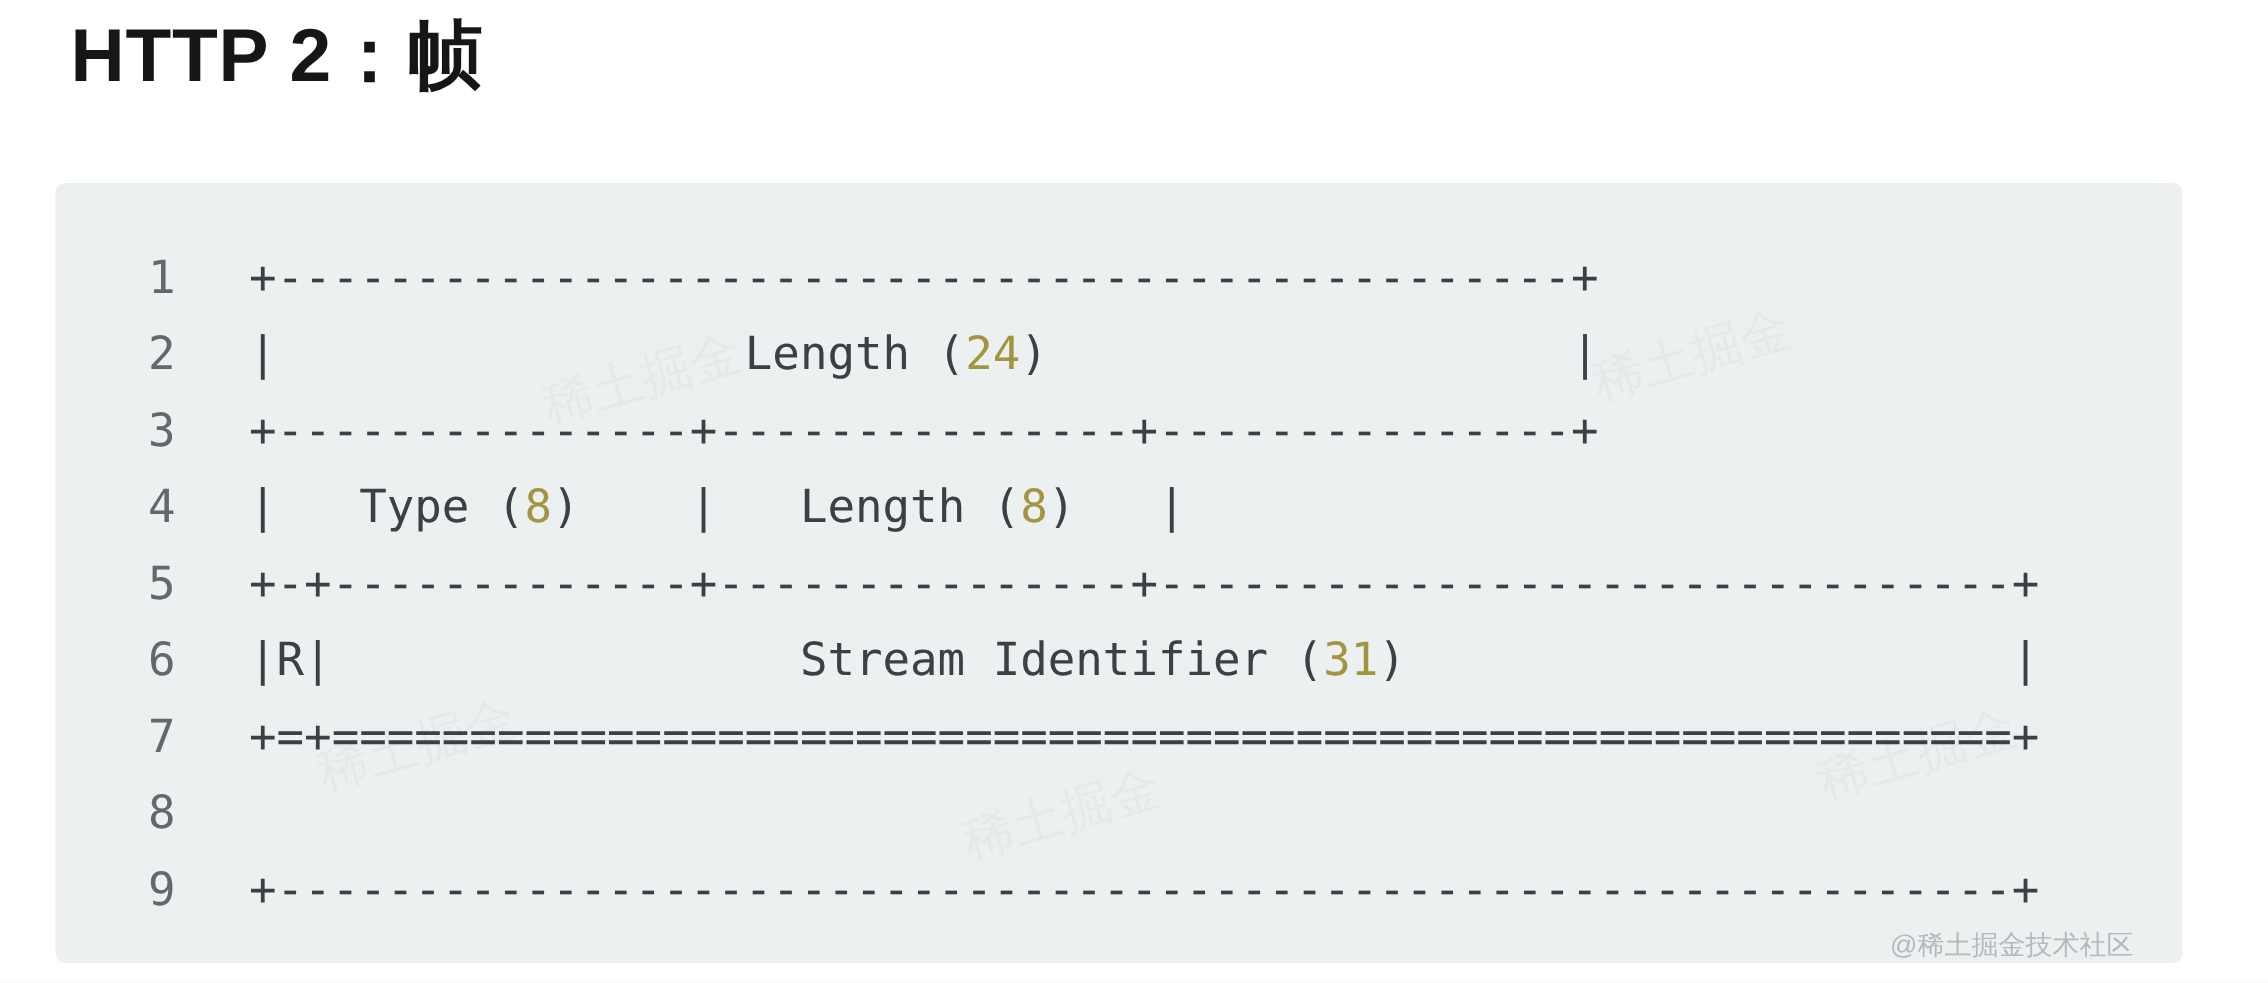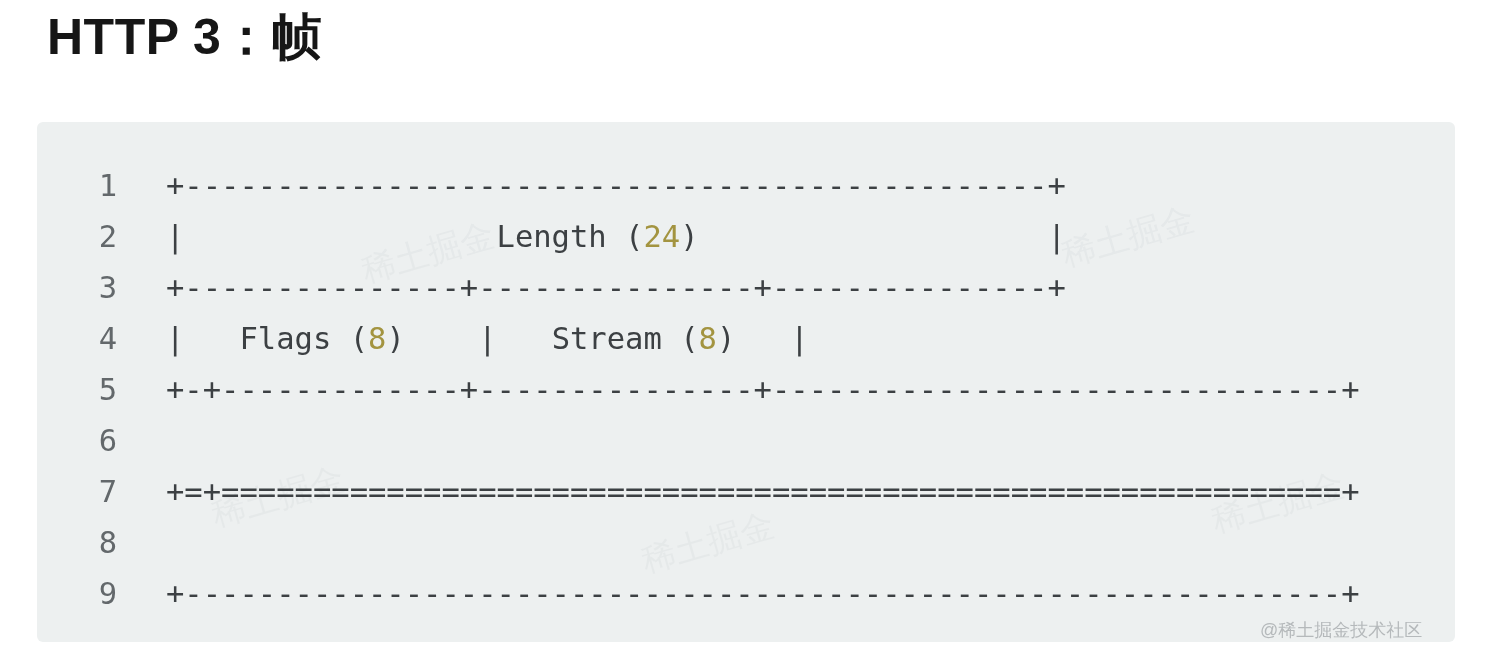--- a/index.html
+++ b/index.html
@@ -71,35 +71,35 @@
     position: absolute;
     left: 1260px; top: 618px;
     font-size: 18px;
     color: var(--watermark-color);
     white-space: nowrap;
   }
 </style>
 </head>
 <body>
 
-<h1 class="page-title">HTTP 3：帧</h1>
+<h1 class="page-title">HTTP 2：帧</h1>
 
 <div class="code-panel">
   <span class="diag-watermark" style="left:323px; top:108px;">稀土掘金</span>
   <span class="diag-watermark" style="left:1023px; top:92px;">稀土掘金</span>
   <span class="diag-watermark" style="left:173px; top:352px;">稀土掘金</span>
   <span class="diag-watermark" style="left:603px; top:398px;">稀土掘金</span>
   <span class="diag-watermark" style="left:1173px; top:358px;">稀土掘金</span>
 
   <div class="code-lines" id="code-lines">
       <div class="code-line"><span class="line-number">1</span><span class="code-text"><span class="tok-plain">+-----------------------------------------------+</span></span></div>
       <div class="code-line"><span class="line-number">2</span><span class="code-text"><span class="tok-plain">|                 Length (</span><span class="tok-number">24</span><span class="tok-plain">)                   |</span></span></div>
       <div class="code-line"><span class="line-number">3</span><span class="code-text"><span class="tok-plain">+---------------+---------------+---------------+</span></span></div>
-      <div class="code-line"><span class="line-number">4</span><span class="code-text"><span class="tok-plain">|   Flags (</span><span class="tok-number">8</span><span class="tok-plain">)    |   Stream (</span><span class="tok-number">8</span><span class="tok-plain">)   |</span></span></div>
+      <div class="code-line"><span class="line-number">4</span><span class="code-text"><span class="tok-plain">|   Type (</span><span class="tok-number">8</span><span class="tok-plain">)    |   Length (</span><span class="tok-number">8</span><span class="tok-plain">)   |</span></span></div>
       <div class="code-line"><span class="line-number">5</span><span class="code-text"><span class="tok-plain">+-+-------------+---------------+-------------------------------+</span></span></div>
-      <div class="code-line"><span class="line-number">6</span></div>
+      <div class="code-line"><span class="line-number">6</span><span class="code-text"><span class="tok-plain">|R|                 Stream Identifier (</span><span class="tok-number">31</span><span class="tok-plain">)                      |</span></span></div>
       <div class="code-line"><span class="line-number">7</span><span class="code-text"><span class="tok-plain">+=+=============================================================+</span></span></div>
       <div class="code-line"><span class="line-number">8</span></div>
       <div class="code-line"><span class="line-number">9</span><span class="code-text"><span class="tok-plain">+---------------------------------------------------------------+</span></span></div>
     </div>
 </div>
 
 <div class="corner-watermark">@稀土掘金技术社区</div>
 
 </body></html>

